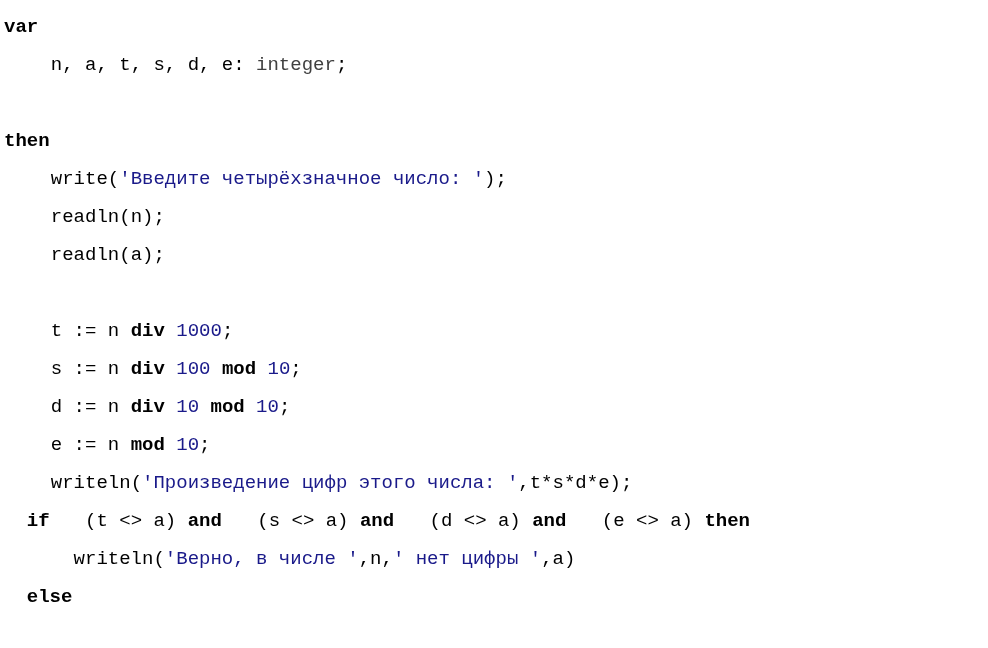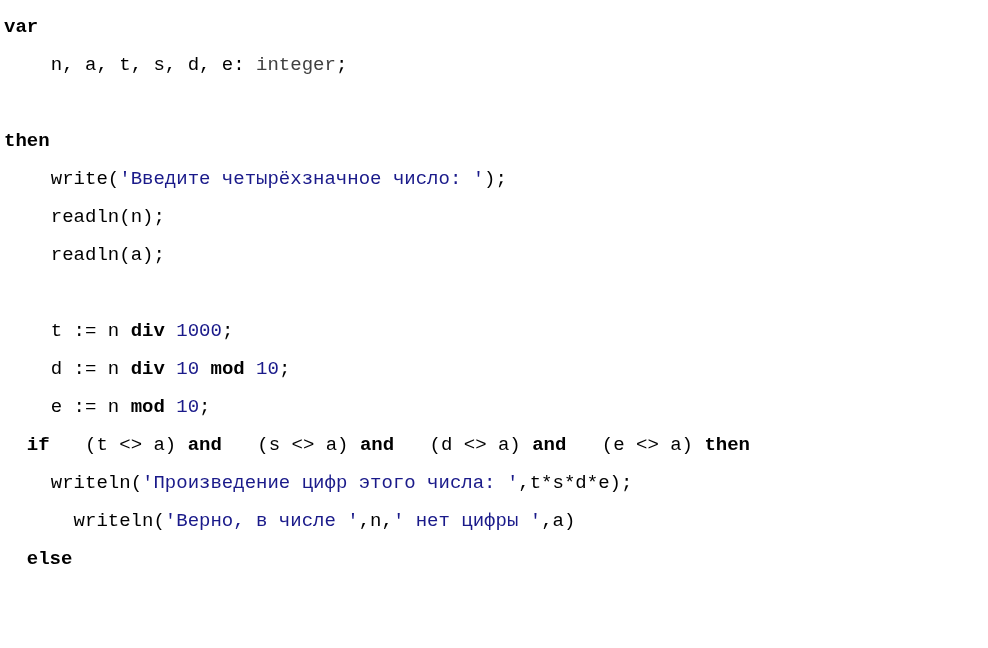--- a/index.html
+++ b/index.html
@@ -49,20 +49,21 @@
 <div>
 <div class="code-line"><span class="kw">var</span></div>
 <div class="code-line"><span>  </span><span class="ident">n, a, t, s, d, e: </span><span class="type">integer</span><span class="punct">;</span></div>
 <div class="code-line">&nbsp;</div>
 <div class="code-line"><span class="kw">then</span></div>
 <div class="code-line"><span>  </span><span class="ident">write</span><span class="punct">(</span><span class="str">'Введите четырёхзначное число: '</span><span class="punct">);</span></div>
 <div class="code-line"><span>  </span><span class="ident">readln</span><span class="punct">(n);</span></div>
 <div class="code-line"><span>  </span><span class="ident">readln</span><span class="punct">(a);</span></div>
 <div class="code-line">&nbsp;</div>
 <div class="code-line"><span>  </span><span class="ident">t := n </span><span class="kw">div</span><span> </span><span class="num">1000</span><span class="punct">;</span></div>
+<div class="code-line"><span>  </span><span class="ident">s := n </span><span class="kw">div</span><span> </span><span class="num">100</span><span> </span><span class="kw">mod</span><span> </span><span class="num">10</span><span class="punct">;</span></div>
 <div class="code-line"><span>  </span><span class="ident">d := n </span><span class="kw">div</span><span> </span><span class="num">10</span><span> </span><span class="kw">mod</span><span> </span><span class="num">10</span><span class="punct">;</span></div>
 <div class="code-line"><span>  </span><span class="ident">e := n </span><span class="kw">mod</span><span> </span><span class="num">10</span><span class="punct">;</span></div>
+<div class="code-line"><span>  </span><span class="ident">writeln</span><span class="punct">(</span><span class="str">'Произведение цифр этого числа: '</span><span class="punct">,t*s*d*e);</span></div>
 <div class="code-line"><span>  </span><span class="kw">if</span><span class="ident"> (t &lt;&gt; a) </span><span class="kw">and</span><span class="ident"> (s &lt;&gt; a) </span><span class="kw">and</span><span class="ident"> (d &lt;&gt; a) </span><span class="kw">and</span><span class="ident"> (e &lt;&gt; a) </span><span class="kw">then</span></div>
-<div class="code-line"><span>  </span><span class="ident">writeln</span><span class="punct">(</span><span class="str">'Произведение цифр этого числа: '</span><span class="punct">,t*s*d*e);</span></div>
 <div class="code-line"><span>    </span><span class="ident">writeln</span><span class="punct">(</span><span class="str">'Верно, в числе '</span><span class="punct">,n,</span><span class="str">' нет цифры '</span><span class="punct">,a)</span></div>
 <div class="code-line"><span>  </span><span class="kw">else</span></div>
 
 </div>
 
 </body></html>

